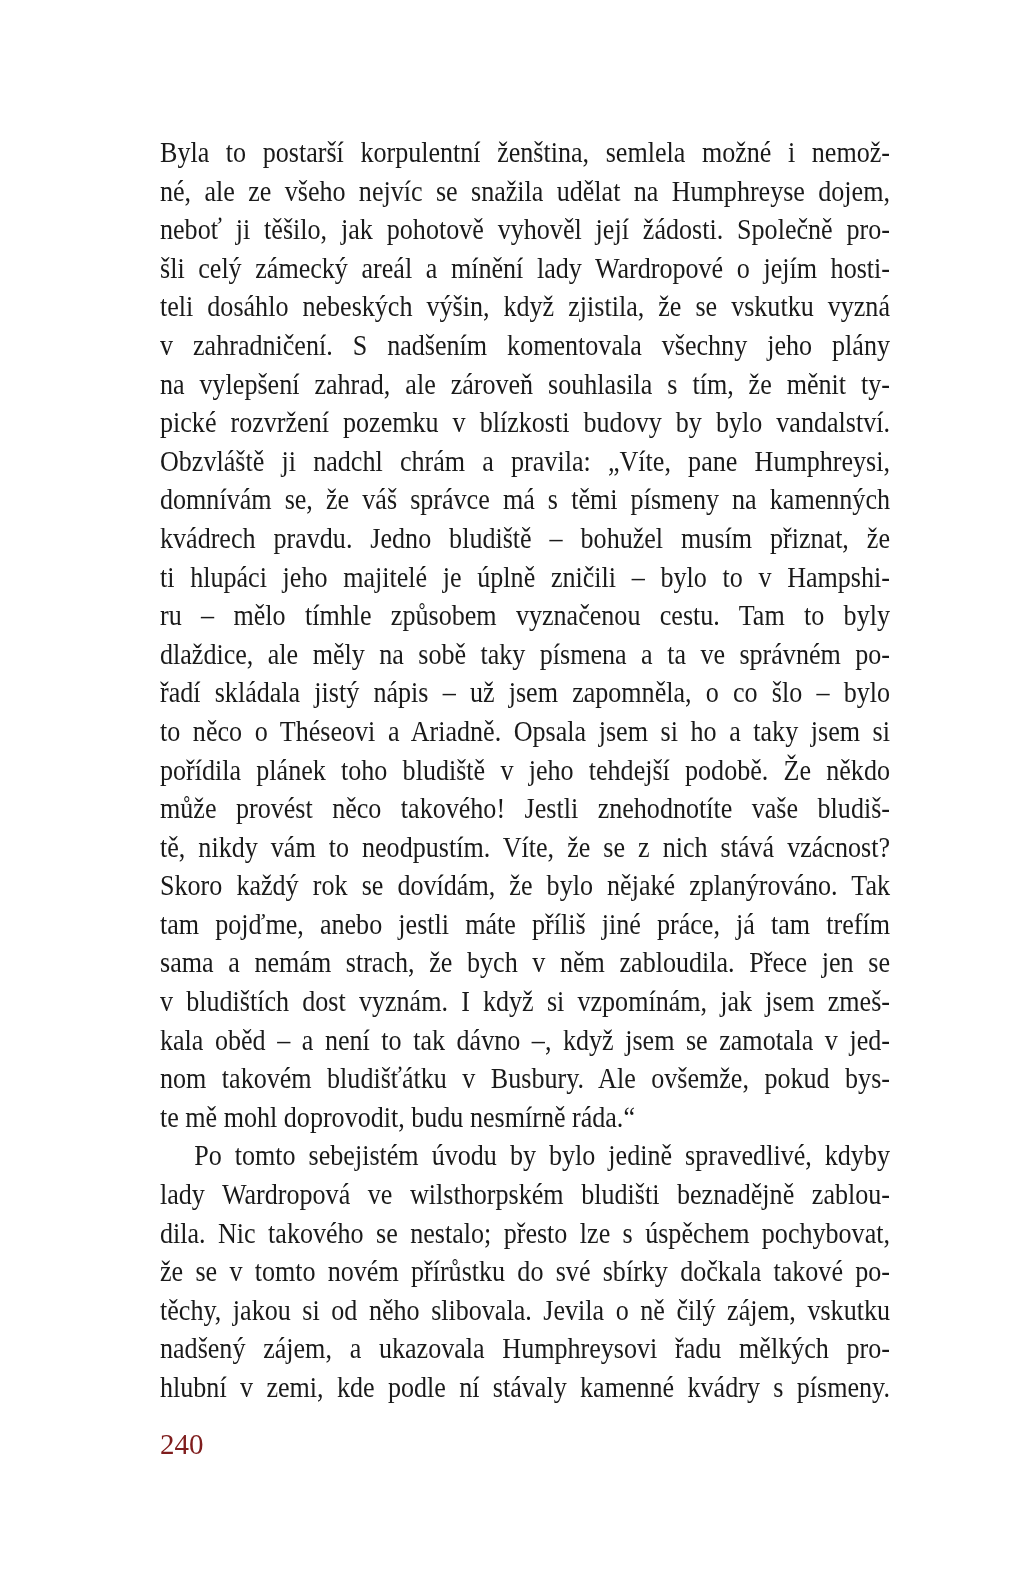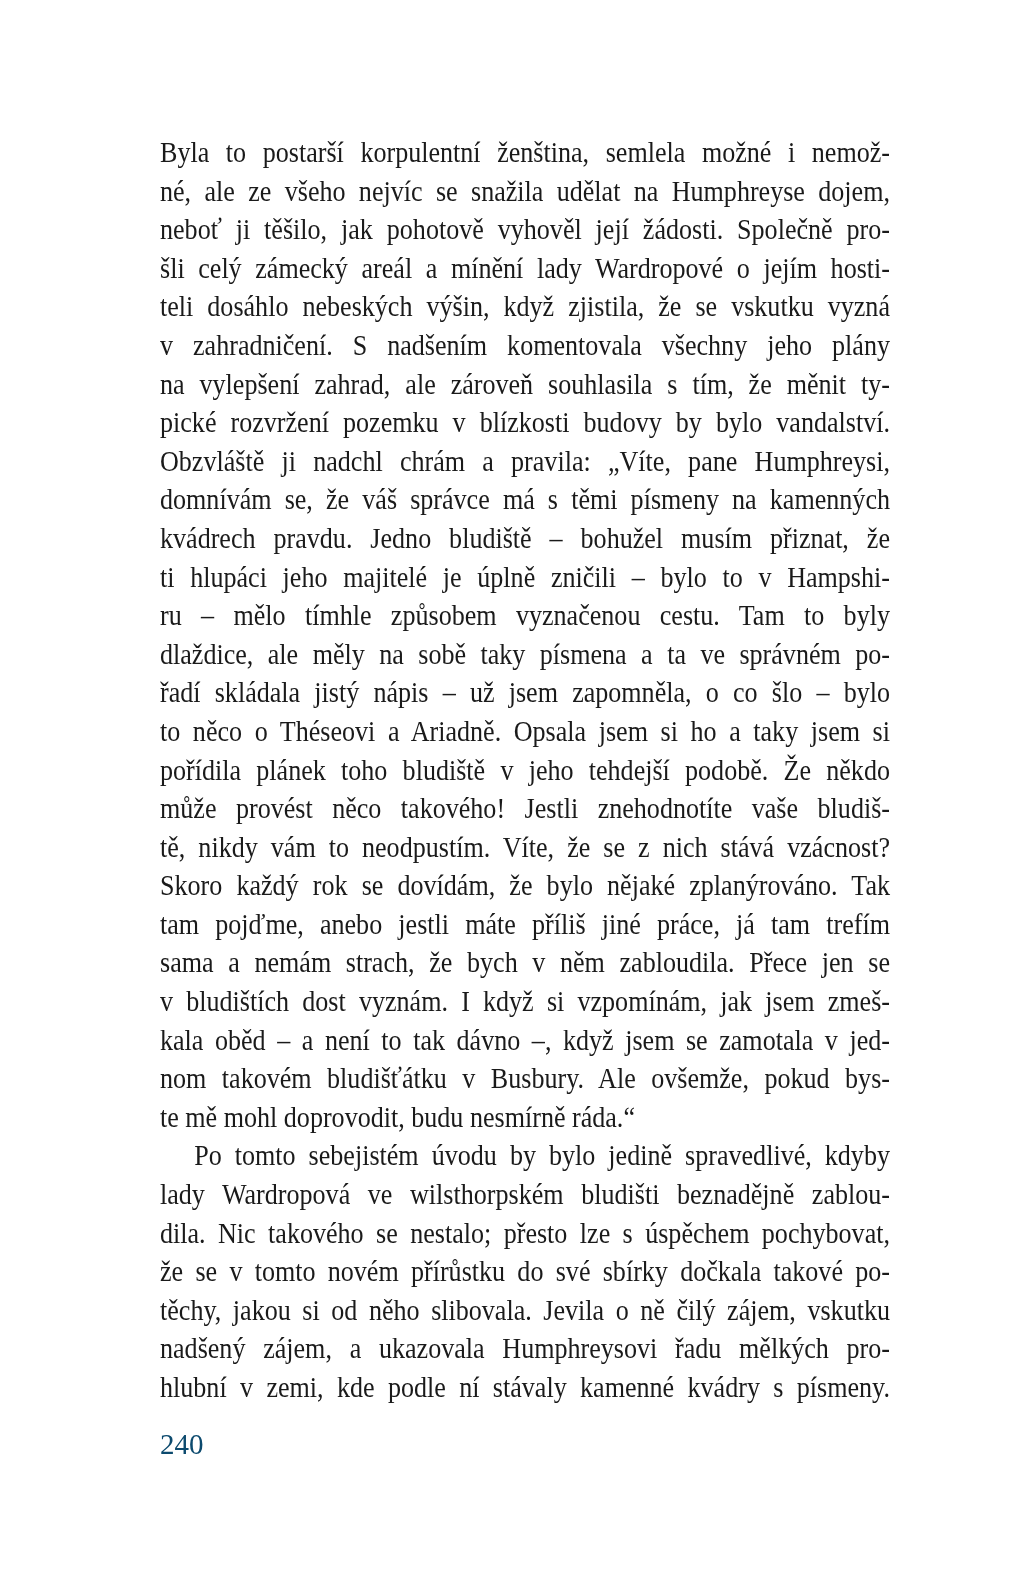--- a/index.html
+++ b/index.html
@@ -30,21 +30,21 @@
     width: 812px;
     transform: scaleX(0.899);
     transform-origin: 0 0;
   }
   .page-number {
     position: absolute;
     left: 160px;
     top: 1428px;
     font-family: "Liberation Serif", serif;
     font-size: 29px;
-    color: #0c4a6e;
+    color: #7f1d1d;
   }
 </style>
 </head>
 <body>
 
 <div class="page">
   <div class="text-block">
     <div class="scaler" id="scaler">
         <div>
           <div class="line">Byla to postarší korpulentní ženština, semlela možné i nemož-</div>

